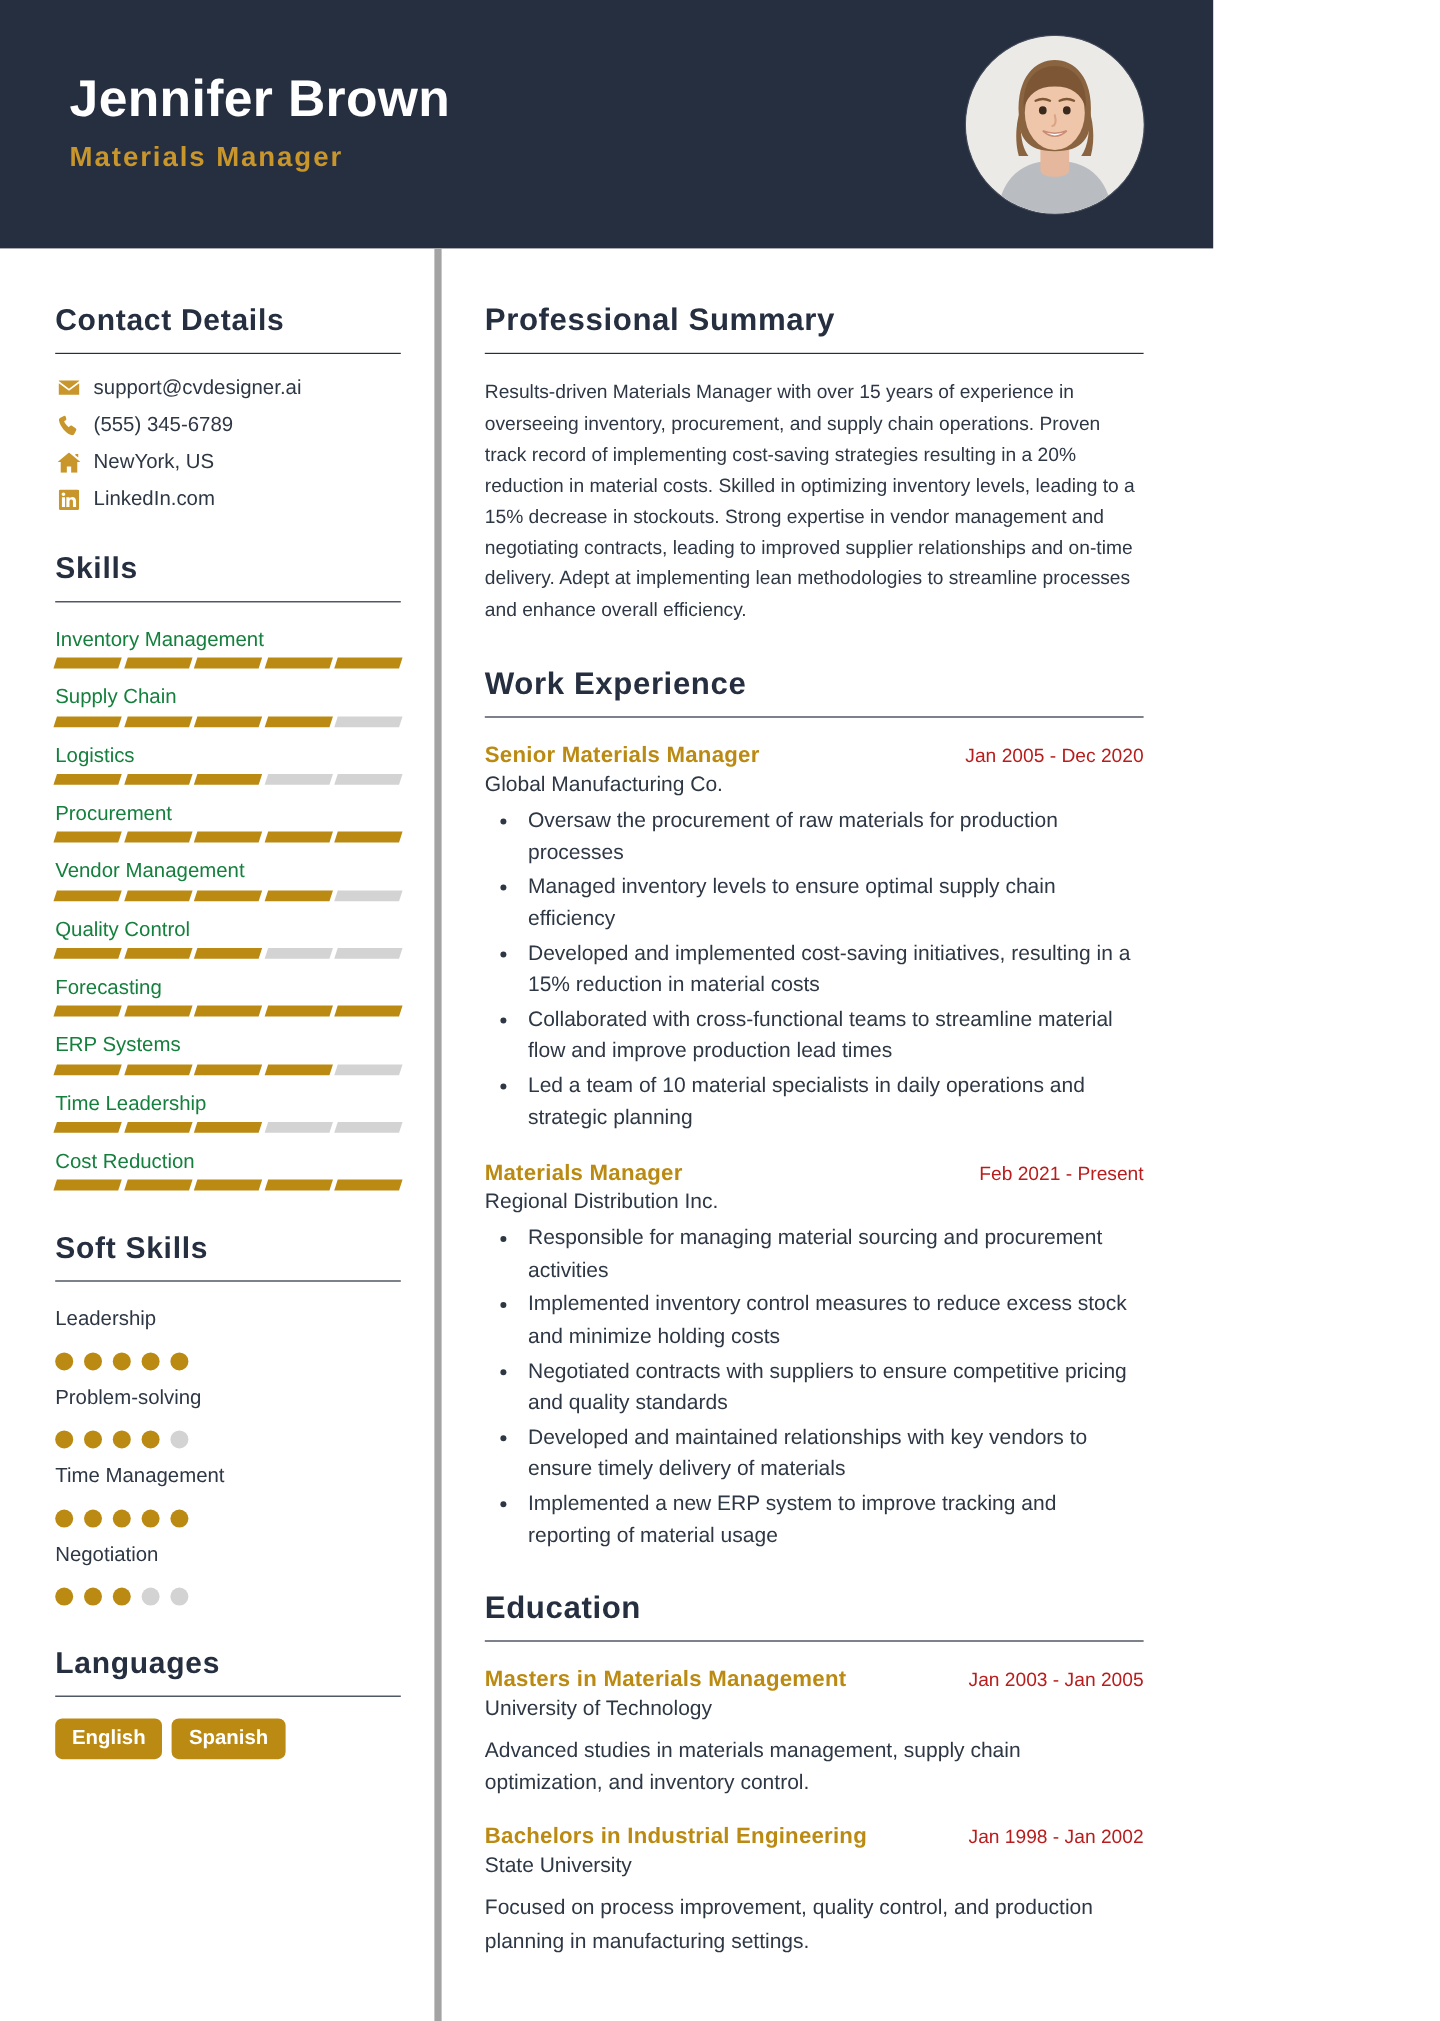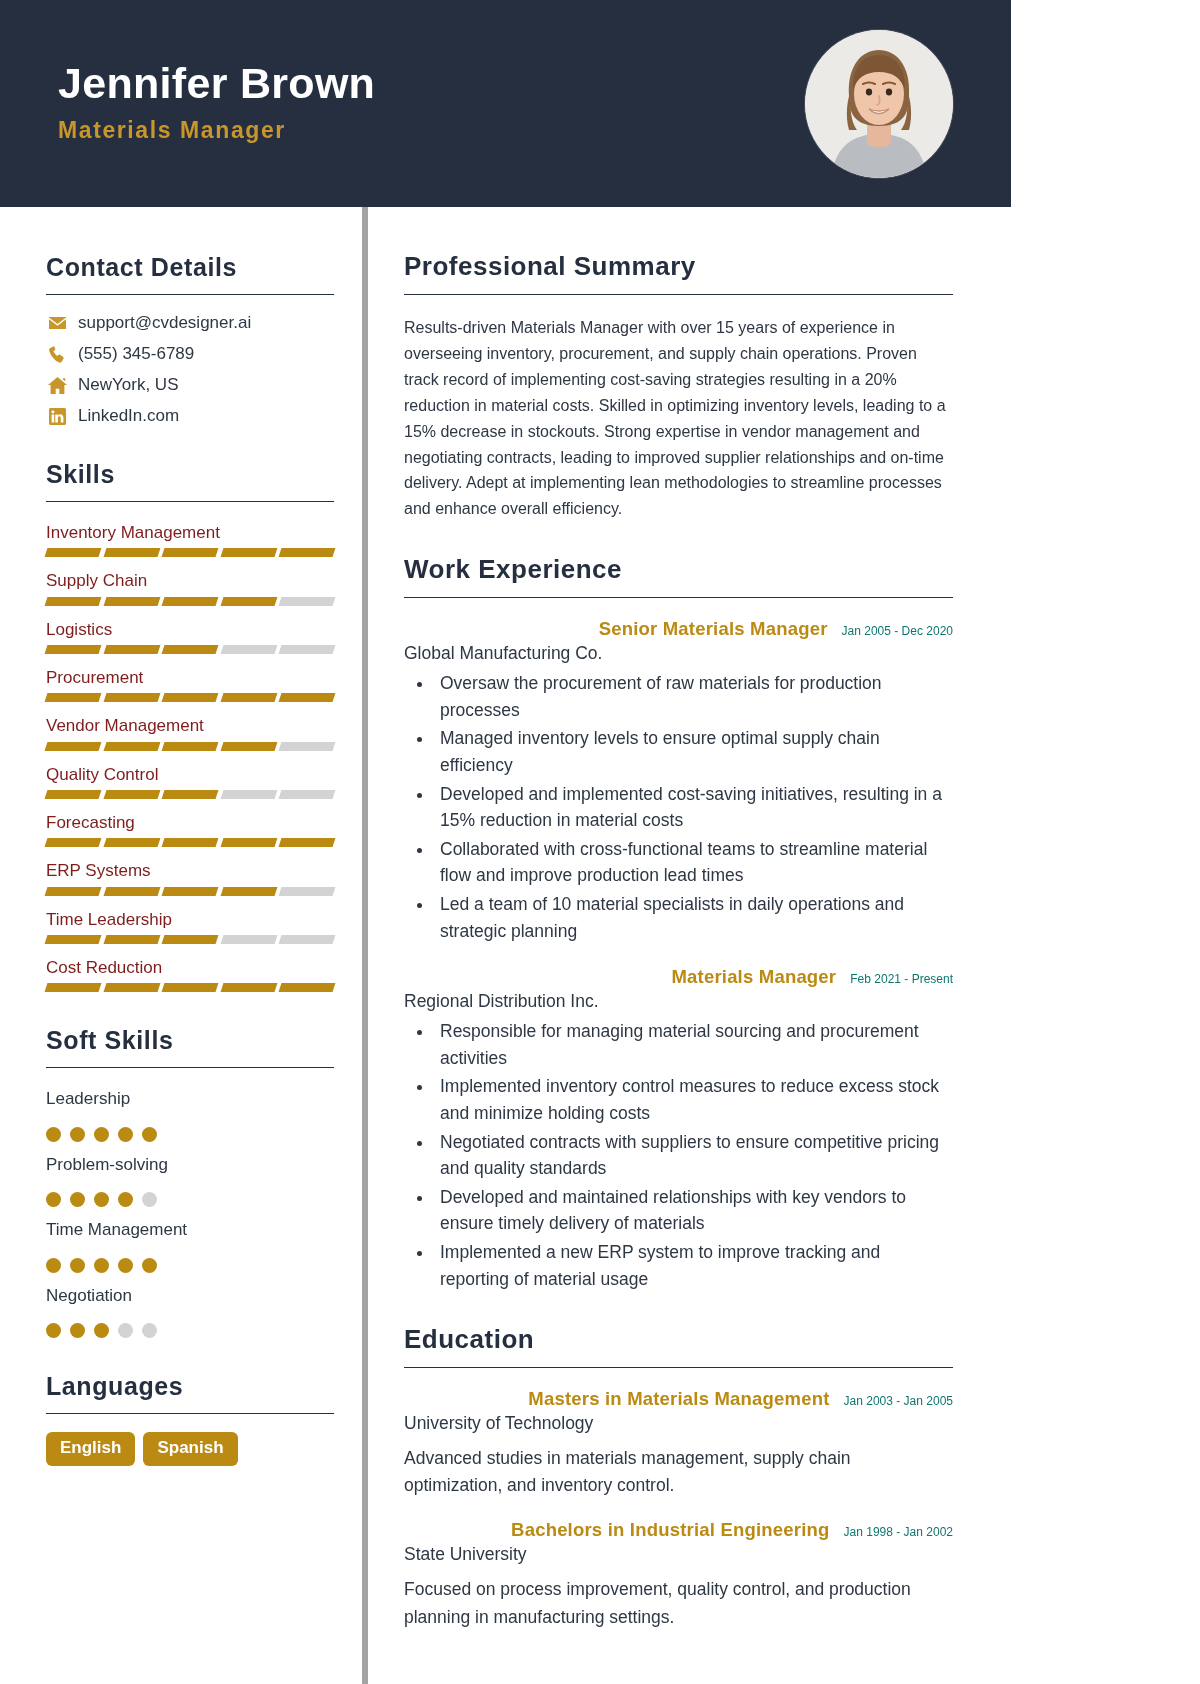--- a/index.html
+++ b/index.html
@@ -100,21 +100,21 @@
     align-items: center;
     justify-content: center;
     color: #c8962a;
   }
   .cicon svg { display: block; fill: #c8962a; }
 
   
   .skill-row { margin-bottom: 2px; }
   .skill-name {
     font-size: 17px;
-    color: #7f1d1d;
+    color: #15803d;
     line-height: 1.55;
     margin-bottom: 2px;
   }
   .bar {
     display: flex;
     gap: 5px;
     height: 9px;
     margin-bottom: 11px;
   }
   .seg {
@@ -171,32 +171,32 @@
     font-size: 16px;
     line-height: 1.62;
     color: #2e3744;
   }
   .m-sec { margin-top: 32px; }
 
   .job { margin-bottom: 22px; }
   .job-head {
     display: flex;
     align-items: baseline;
-    justify-content: flex-end;
+    justify-content: space-between;
     gap: 14px;
   }
   .job-title {
     color: #bb8a12;
     font-size: 18.5px;
     font-weight: bold;
     letter-spacing: 0.2px;
   }
   .job-date {
-    font-size: 12px;
-    color: #0f766e;
+    font-size: 16px;
+    color: #b91c1c;
     white-space: nowrap;
     flex: 0 0 auto;
   }
   .job-org {
     font-size: 17.5px;
     color: #2e3744;
     margin-top: 3px;
     margin-bottom: 6px;
   }
   ul.bullets {

